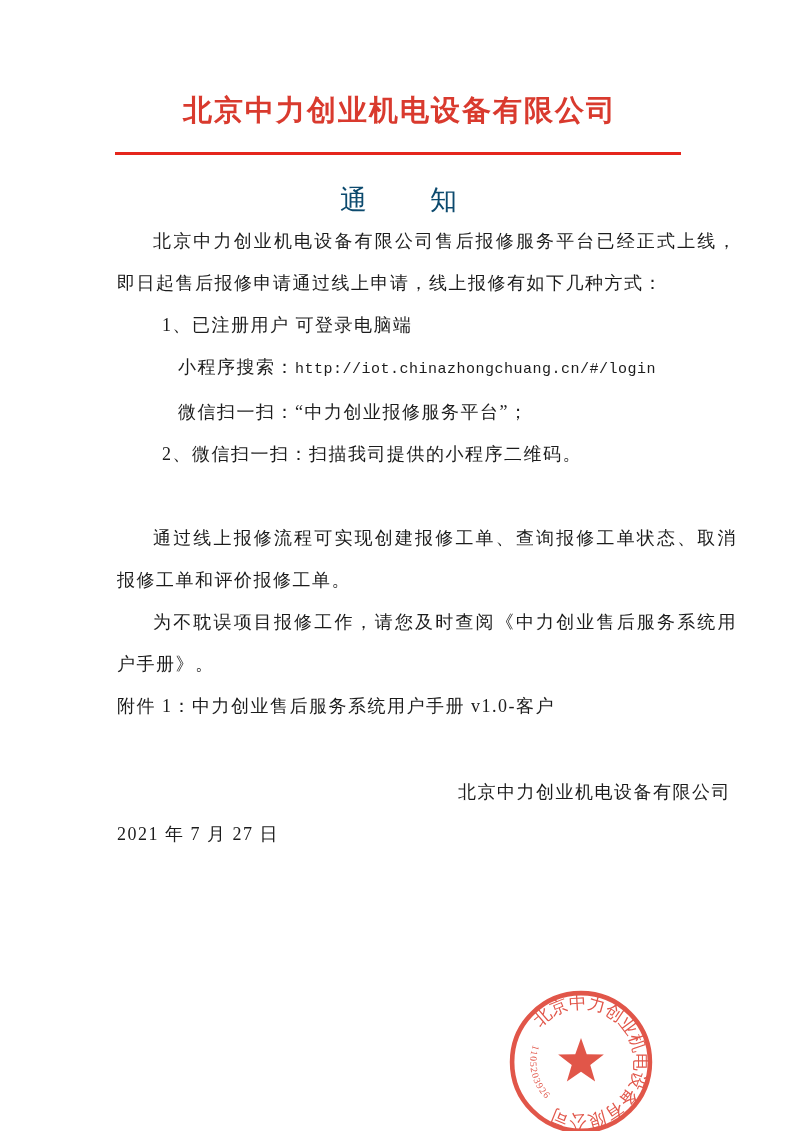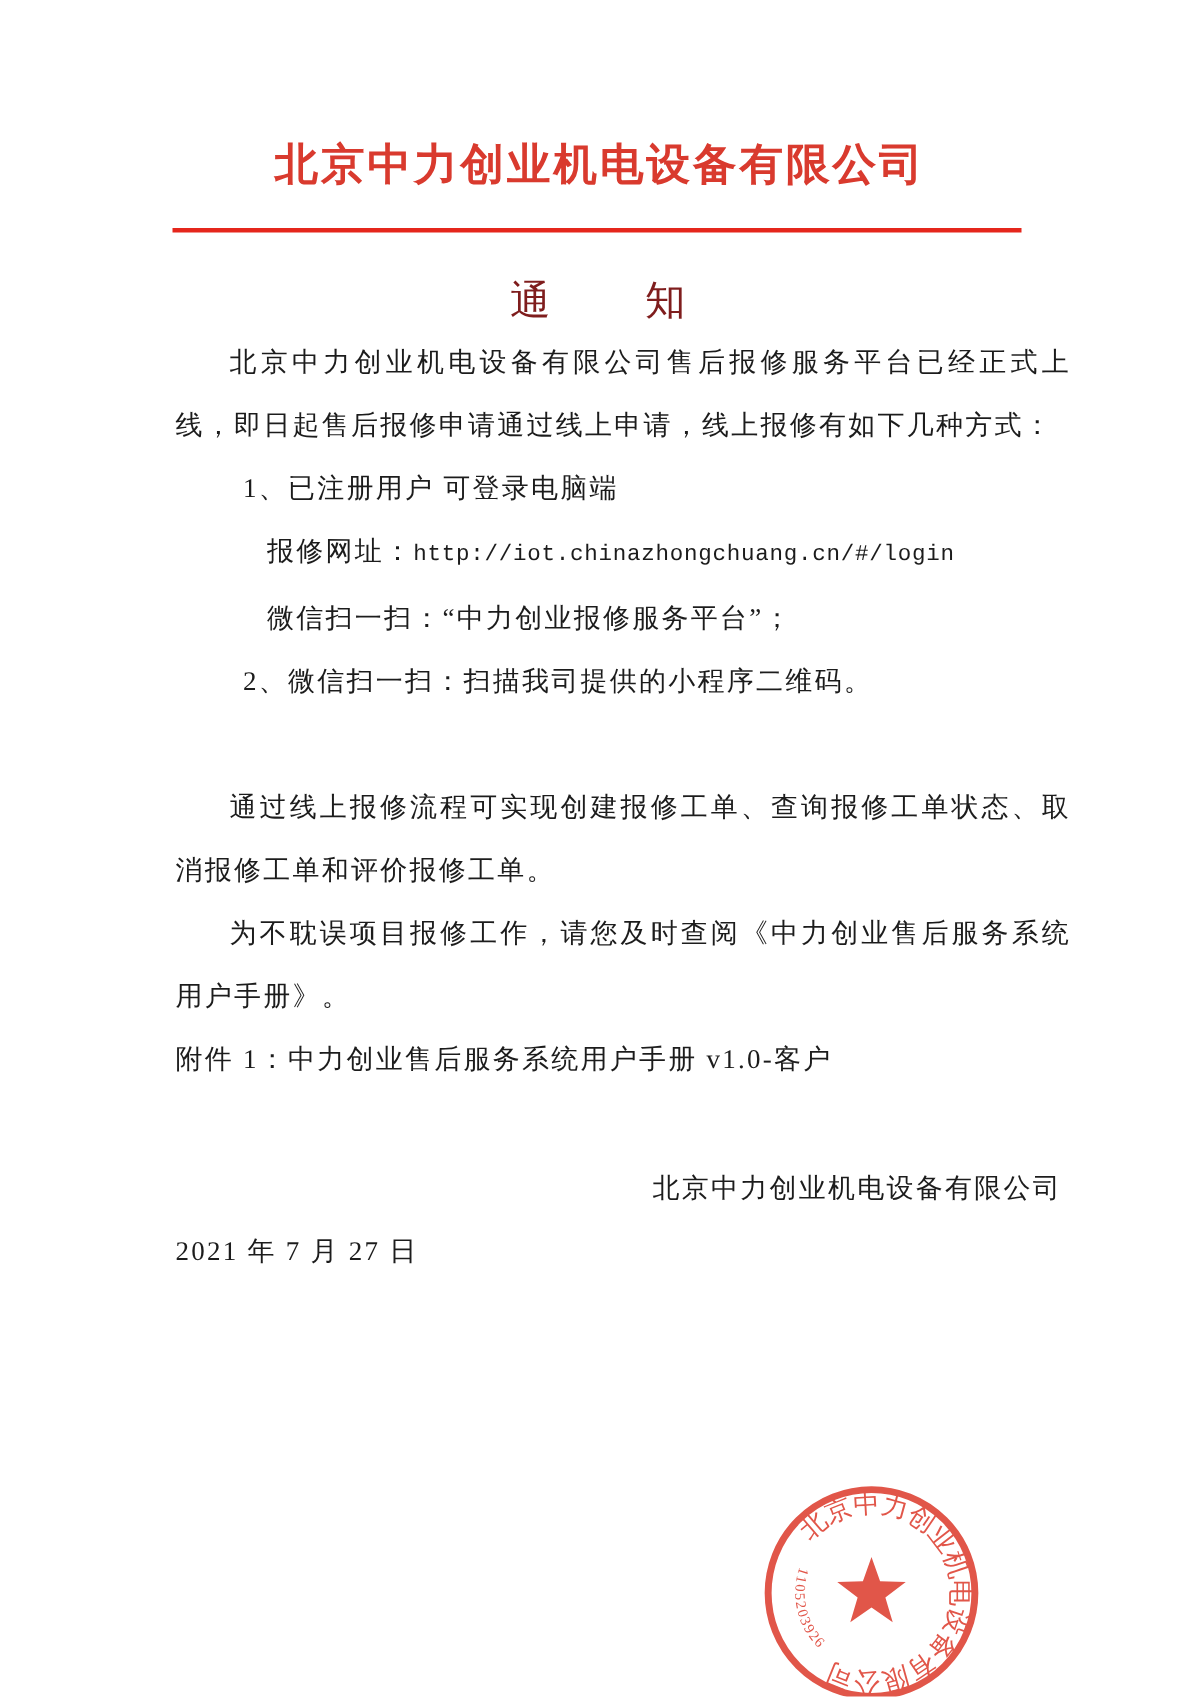--- a/index.html
+++ b/index.html
@@ -26,26 +26,26 @@
     margin: 24px 119px 0 115px;
     height: 0;
     border-top: 3px solid #e5261c;
   }
   .doc-title {
     margin-top: 27px;
     text-align: center;
     font-size: 27px;
     line-height: 36px;
     letter-spacing: 3px;
-    color: #7f1d1d;
+    color: #0c4a6e;
     white-space: pre;
   }
 
   .content {
-    margin: 2px 86px 0 117px;
+    margin: 2px 63px 0 117px;
     font-size: 18px;
     line-height: 42px;
     letter-spacing: 1.5px;
     text-align: justify;
   }
   .content p { margin: 0; }
   .indent2 { text-indent: 2em; }
   .list-item { padding-left: 45px; }
   .sub-item { padding-left: 61px; }
   .gap-above { margin-top: 42px !important; }
@@ -90,21 +90,21 @@
 
   <div class="rule"></div>
 
   <div class="doc-title">通　　知</div>
 
   <div class="content">
     <p class="indent2">北京中力创业机电设备有限公司售后报修服务平台已经正式上线，即日起售后报修申请通过线上申请，线上报修有如下几种方式：</p>
 
     <p class="list-item">1、已注册用户 可登录电脑端</p>
 
-    <p class="sub-item"><span>报修网址：</span><span class="url">http://iot.chinazhongchuang.cn/#/login</span></p>
+    <p class="sub-item"><span>小程序搜索：</span><span class="url">http://iot.chinazhongchuang.cn/#/login</span></p>
 
 
     <p class="sub-item">微信扫一扫：“中力创业报修服务平台”；</p>
 
     <p class="list-item">2、微信扫一扫：扫描我司提供的小程序二维码。</p>
 
     <p class="indent2 gap-above">通过线上报修流程可实现创建报修工单、查询报修工单状态、取消报修工单和评价报修工单。</p>
 
 
     <p class="indent2">为不耽误项目报修工作，请您及时查阅《中力创业售后服务系统用户手册》。</p>

